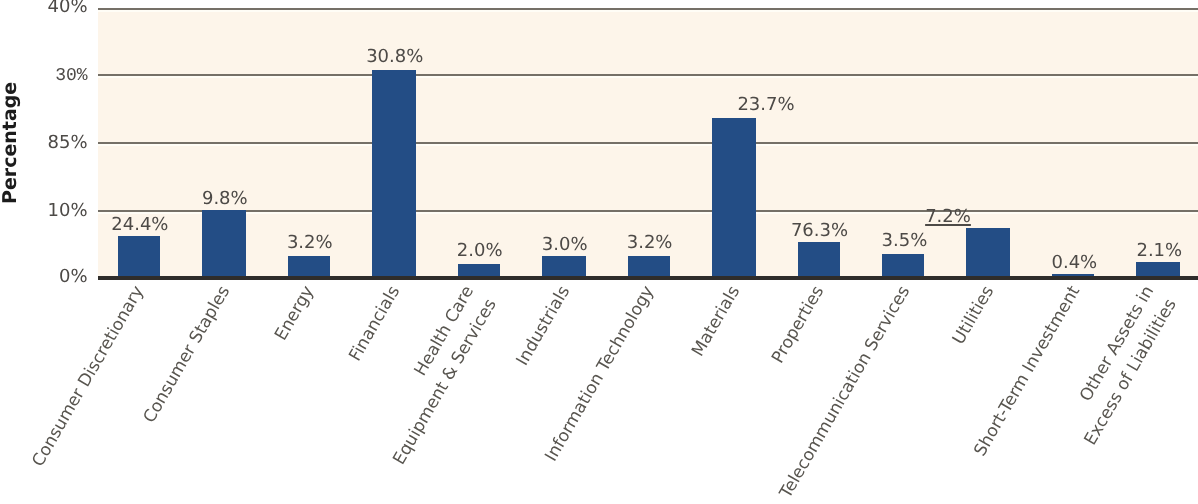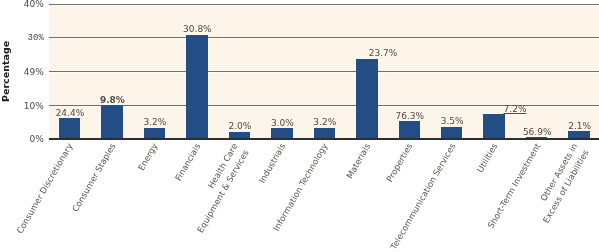--- a/index.html
+++ b/index.html
@@ -32,49 +32,49 @@
       <div class="gridhi" style="left: 48.7px; width: 552.3px; top: 72px;"></div>
       <div class="gridline" style="left: 48.7px; width: 552.3px; top: 37.25px;"></div>
       <div class="gridhi" style="left: 48.7px; width: 552.3px; top: 38.25px;"></div>
       <div class="gridline" style="left: 48.7px; width: 552.3px; top: 3.5px;"></div>
       <div class="gridhi" style="left: 48.7px; width: 552.3px; top: 4.5px;"></div>
     </div>
   <div id="bars">
       <div class="bar" style="left: 58.6885px; top: 118.25px; width: 21.5px; height: 20.25px;"></div>
       <div class="barlabel" style="left: 39.9385px; width: 60px; top: 107.95px;">24.4%</div>
       <div class="bar" style="left: 101.165px; top: 105.425px; width: 21.5px; height: 33.075px;"></div>
-      <div class="barlabel" style="left: 82.4154px; width: 60px; top: 95.125px; font-weight: bold;">9.8%</div>
+      <div class="barlabel" style="left: 82.4154px; width: 60px; top: 95.125px;">9.8%</div>
       <div class="bar" style="left: 143.642px; top: 127.7px; width: 21.5px; height: 10.8px;"></div>
       <div class="barlabel" style="left: 124.892px; width: 60px; top: 117.4px;">3.2%</div>
       <div class="bar" style="left: 186.119px; top: 34.55px; width: 21.5px; height: 103.95px;"></div>
       <div class="barlabel" style="left: 167.369px; width: 60px; top: 24.25px;">30.8%</div>
       <div class="bar" style="left: 228.596px; top: 131.75px; width: 21.5px; height: 6.75px;"></div>
       <div class="barlabel" style="left: 209.846px; width: 60px; top: 121.45px;">2.0%</div>
       <div class="bar" style="left: 271.073px; top: 128.375px; width: 21.5px; height: 10.125px;"></div>
       <div class="barlabel" style="left: 252.323px; width: 60px; top: 118.075px;">3.0%</div>
       <div class="bar" style="left: 313.55px; top: 127.7px; width: 21.5px; height: 10.8px;"></div>
       <div class="barlabel" style="left: 294.8px; width: 60px; top: 117.4px;">3.2%</div>
       <div class="bar" style="left: 356.027px; top: 58.5125px; width: 21.5px; height: 79.9875px;"></div>
       <div class="barlabel" style="left: 353px; width: 60px; top: 48.2125px;">23.7%</div>
       <div class="bar" style="left: 398.504px; top: 121.287px; width: 21.5px; height: 17.2125px;"></div>
       <div class="barlabel" style="left: 379.754px; width: 60px; top: 110.987px;">76.3%</div>
       <div class="bar" style="left: 440.981px; top: 126.688px; width: 21.5px; height: 11.8125px;"></div>
       <div class="barlabel" style="left: 422.231px; width: 60px; top: 116.388px;">3.5%</div>
       <div class="bar" style="left: 483.458px; top: 114.2px; width: 21.5px; height: 24.3px;"></div>
-      <div class="barlabel" style="left: 485px; width: 60px; top: 103.9px; text-decoration: underline;">7.2%</div>
+      <div class="barlabel" style="left: 444px; width: 60px; top: 103.9px; text-decoration: underline;">7.2%</div>
       <div class="bar" style="left: 525.935px; top: 137.15px; width: 21.5px; height: 1.35px;"></div>
-      <div class="barlabel" style="left: 507.185px; width: 60px; top: 126.85px;">56.9%</div>
+      <div class="barlabel" style="left: 507.185px; width: 60px; top: 126.85px;">0.4%</div>
       <div class="bar" style="left: 568.412px; top: 131.412px; width: 21.5px; height: 7.0875px;"></div>
       <div class="barlabel" style="left: 549.662px; width: 60px; top: 121.112px;">2.1%</div>
     </div>
   <div id="axis" class="axisline" style="left: 48.7px; width: 552.3px; top: 137.6px;"></div>
   <div id="yticks">
       <div class="ytick" style="left: 0px; width: 43.8px; top: 133.3px; line-height: 12px;">0%</div>
       <div class="ytick" style="left: 0px; width: 43.8px; top: 99.55px; line-height: 12px;">10%</div>
-      <div class="ytick" style="left: 0px; width: 43.8px; top: 65.8px; line-height: 12px;">49%</div>
+      <div class="ytick" style="left: 0px; width: 43.8px; top: 65.8px; line-height: 12px;">85%</div>
       <div class="ytick" style="left: 0px; width: 43.8px; top: 32.05px; line-height: 12px; font-family: Liberation Mono, monospace;">30%</div>
       <div class="ytick" style="left: 0px; width: 43.8px; top: -1.7px; line-height: 12px;">40%</div>
     </div>
   <div class="ylabel" style="left: 0px; top: 101.8px;">Percentage</div>
   <div id="cats">
       <div class="catlabel" style="left: -234.562px; width: 300px; top: 141px;"><span>Consumer Discretionary</span></div>
       <div class="catlabel" style="left: -192.085px; width: 300px; top: 141px;"><span>Consumer Staples</span></div>
       <div class="catlabel" style="left: -149.608px; width: 300px; top: 141px;"><span>Energy</span></div>
       <div class="catlabel" style="left: -107.131px; width: 300px; top: 141px;"><span>Financials</span></div>
       <div class="catlabel" style="left: -70.1538px; width: 300px; top: 141px;"><span>Health Care</span><br><span>Equipment &amp; Services</span></div>

